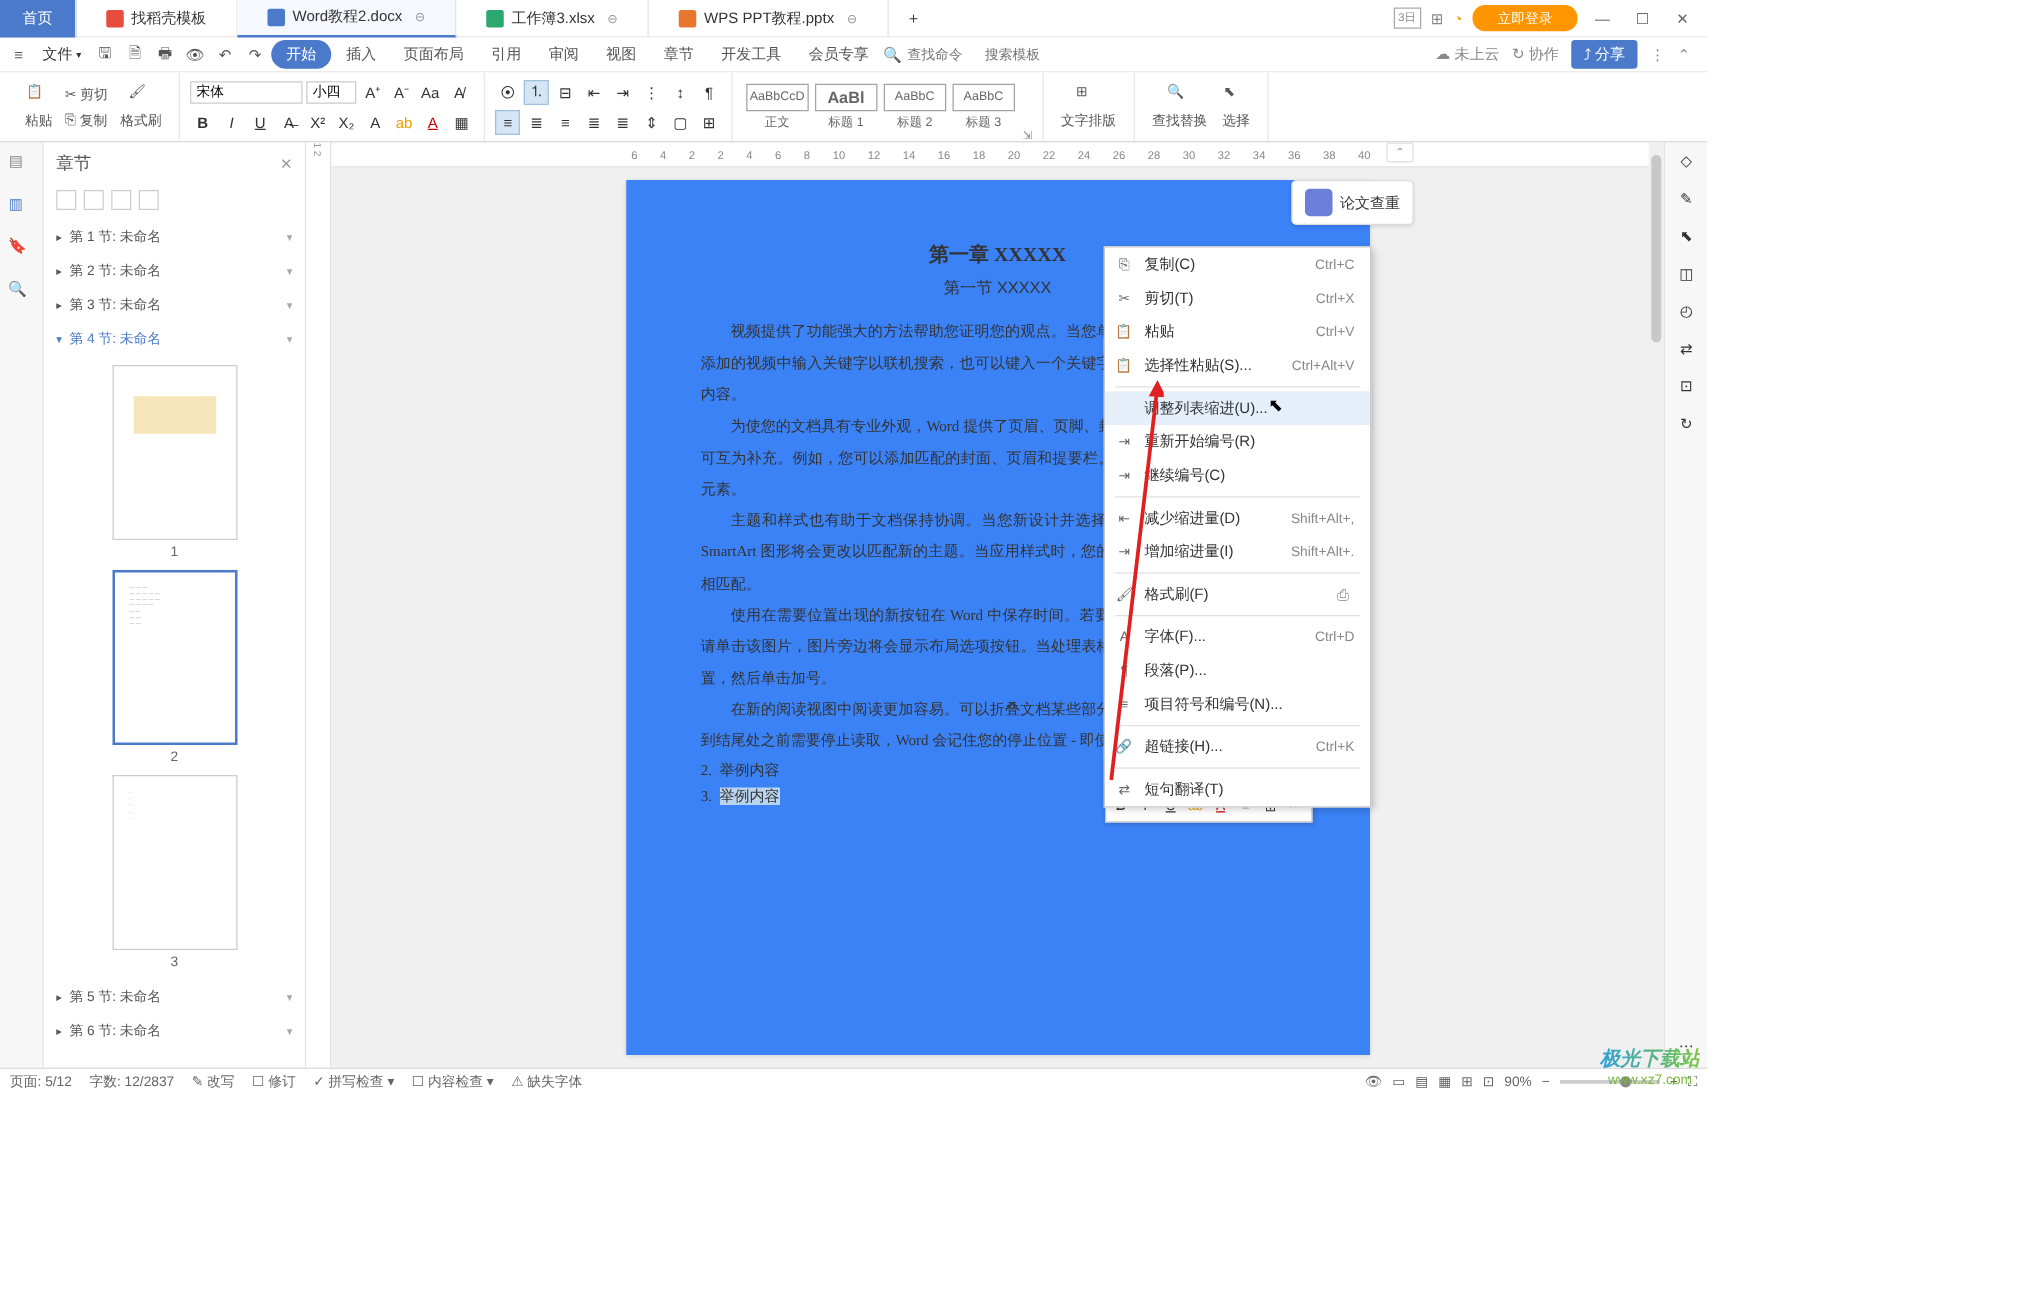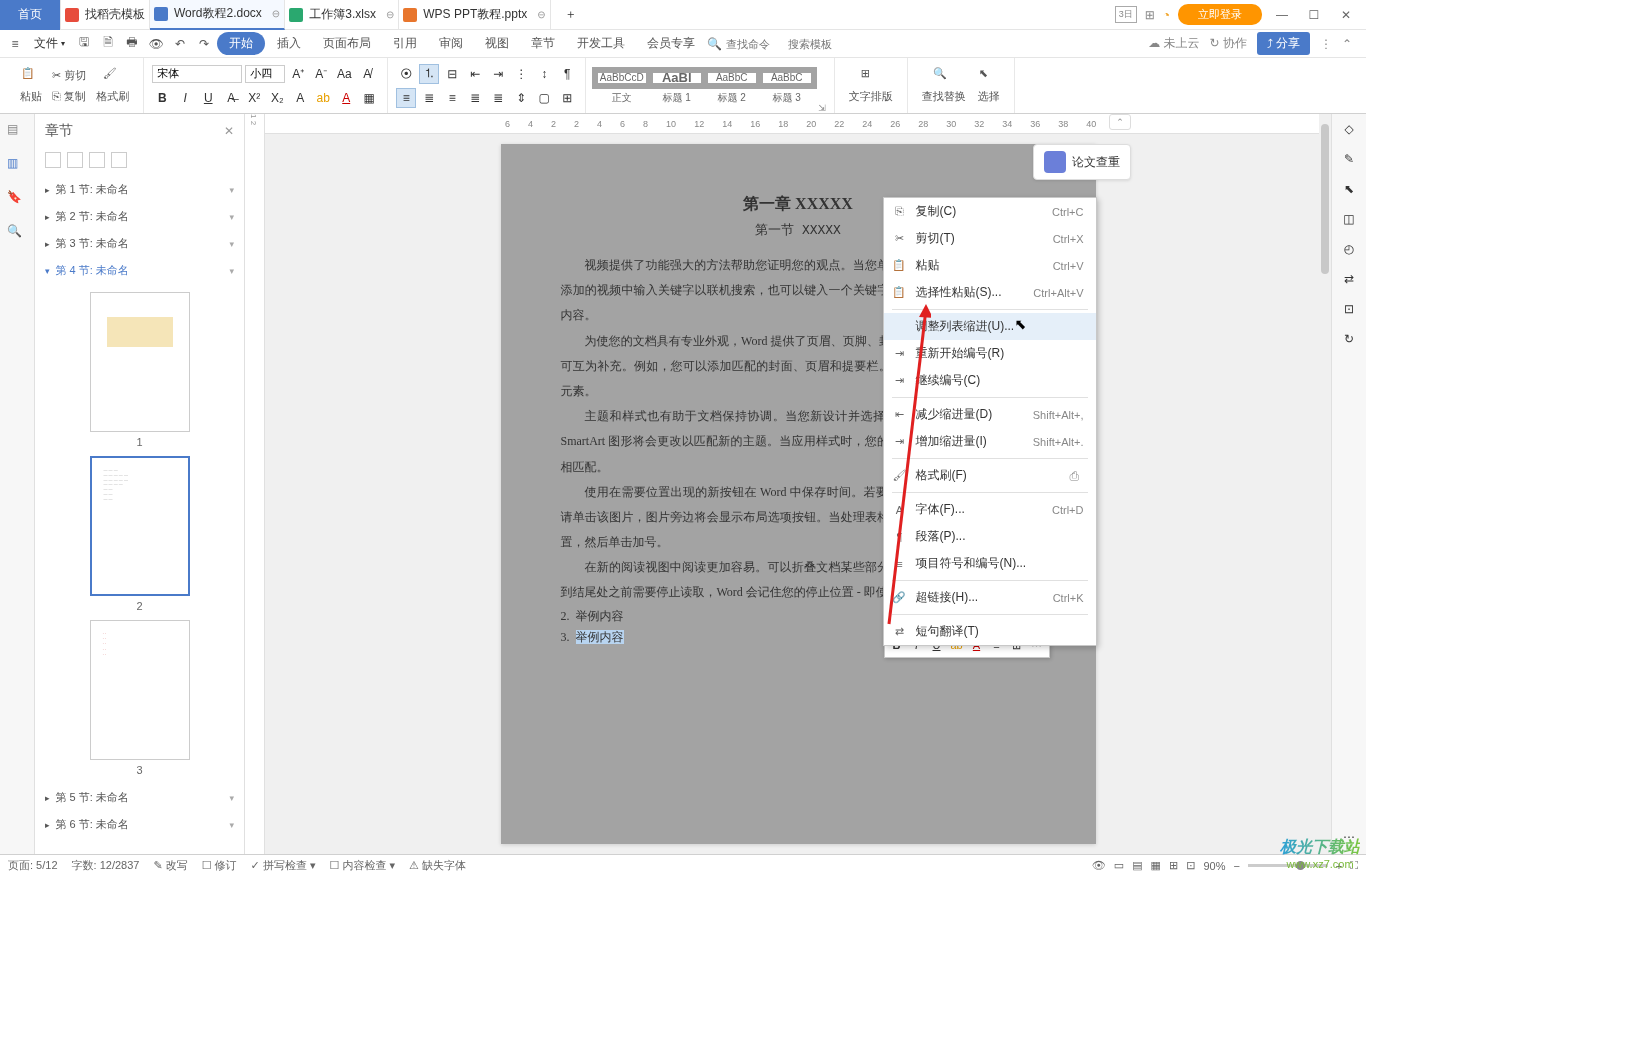--- a/index.html
+++ b/index.html
@@ -1,20 +1,20 @@
 <!DOCTYPE html>
 <html><head>
 <meta charset="utf-8">
 <style>
 * { margin: 0; padding: 0; box-sizing: border-box; font-family: "Microsoft YaHei", sans-serif; }
 body { background: #fff; font-size: 12px; color: #333; overflow: hidden; width: 1366px; height: 876px; position: relative; }
 
 
 .titlebar { height: 30px; background: #fff; display: flex; align-items: center; border-bottom: 1px solid #e5e5e5; }
-.tab { height: 30px; display: flex; align-items: center; padding: 0 4px; gap: 6px; border-right: 1px solid #e5e5e5; cursor: pointer; }
+.tab { height: 30px; display: flex; align-items: center; padding: 0 24px; gap: 6px; border-right: 1px solid #e5e5e5; cursor: pointer; }
 .tab.home { background: #4a7ac9; color: #fff; padding: 0 18px; }
 .tab.active { background: #f5f9ff; border-bottom: 2px solid #4a7ac9; }
 .tab-icon { width: 14px; height: 14px; border-radius: 2px; display: inline-block; }
 .tab-close { color: #999; font-size: 10px; margin-left: 4px; }
 .titlebar-right { margin-left: auto; display: flex; align-items: center; gap: 8px; padding-right: 8px; }
 .login-btn { background: #ff9500; color: #fff; padding: 3px 20px; border-radius: 10px; font-size: 11px; }
 .win-btn { width: 24px; text-align: center; color: #666; }
 
 
 .menubar { height: 28px; background: #fff; display: flex; align-items: center; padding: 0 4px; gap: 2px; border-bottom: 1px solid #e5e5e5; }
@@ -33,21 +33,21 @@
 .ribbon-big-btn { display: flex; flex-direction: column; align-items: center; gap: 2px; padding: 0 6px; font-size: 11px; color: #555; }
 .ribbon-big-icon { width: 20px; height: 20px; }
 .ribbon-small-btn { display: flex; align-items: center; gap: 3px; font-size: 11px; color: #555; padding: 2px 4px; }
 .ribbon-col { display: flex; flex-direction: column; gap: 2px; }
 .font-select { border: 1px solid #ccc; padding: 2px 4px; font-size: 11px; width: 90px; }
 .size-select { border: 1px solid #ccc; padding: 2px 4px; font-size: 11px; width: 40px; }
 .fmt-row { display: flex; gap: 3px; align-items: center; }
 .fmt-btn { width: 20px; height: 20px; display: flex; align-items: center; justify-content: center; border: 1px solid transparent; }
 .fmt-btn.active { background: #d5e5f5; border-color: #a0c0e0; }
 .style-item { display: flex; flex-direction: column; align-items: center; width: 55px; font-size: 10px; color: #666; }
-.style-preview { width: 60px; height: 22px; border: 6px solid #a3a3a3; display: flex; align-items: center; justify-content: center; font-size: 10px; margin-bottom: 2px; }
+.style-preview { width: 50px; height: 22px; border: 1px solid #a3a3a3; display: flex; align-items: center; justify-content: center; font-size: 10px; margin-bottom: 2px; }
 
 
 .main { display: flex; height: calc(100% - 30px - 28px - 56px - 22px); }
 .left-iconbar { width: 35px; background: #f7f7f7; border-right: 1px solid #e0e0e0; display: flex; flex-direction: column; align-items: center; padding-top: 8px; gap: 14px; }
 .left-iconbar .ib { width: 20px; height: 20px; color: #888; }
 
 
 .panel { width: 210px; background: #fff; border-right: 1px solid #e0e0e0; display: flex; flex-direction: column; }
 .panel-header { display: flex; align-items: center; justify-content: space-between; padding: 8px 10px; }
 .panel-title { font-size: 14px; color: #555; }
@@ -62,23 +62,23 @@
 .thumb-num { text-align: center; font-size: 11px; color: #666; margin-bottom: 8px; }
 .thumb-content { padding: 10px 12px; font-size: 4px; color: #999; line-height: 1.4; }
 
 
 .ruler-v { width: 20px; background: #fff; border-right: 1px solid #e0e0e0; position: relative; }
 .ruler-h { height: 20px; background: #fff; border-bottom: 1px solid #e0e0e0; display: flex; align-items: center; padding-left: 240px; font-size: 9px; color: #888; gap: 18px; }
 
 
 .doc-wrap { flex: 1; background: #f0f0f0; position: relative; overflow: hidden; }
 .doc-scroll { position: absolute; inset: 0; overflow: auto; }
-.page { width: 595px; min-height: 700px; background: #a3a3a3; margin: 10px auto 6px; box-shadow: 0 1px 4px rgba(0,0,0,.15); padding: 50px 60px; position: relative; }
+.page { width: 595px; min-height: 700px; background: #3b82f6; margin: 10px auto 6px; box-shadow: 0 1px 4px rgba(0,0,0,.15); padding: 50px 60px; position: relative; }
 .page-title { text-align: center; font-size: 16px; font-weight: bold; margin-bottom: 6px; font-family: SimSun, serif; }
-.page-subtitle { text-align: center; font-size: 13px; margin-bottom: 14px; font-family: Liberation Mono, monospace; }
+.page-subtitle { text-align: center; font-size: 13px; margin-bottom: 14px; font-family: Liberation Sans, sans-serif; }
 .body-text { font-size: 12px; line-height: 2.1; text-indent: 2em; font-family: SimSun, serif; text-align: justify; }
 .list-row { font-size: 12px; line-height: 1.8; font-family: SimSun, serif; }
 .list-row .hl { background: #b8d4f0; }
 
 
 .ctx-menu { position: absolute; left: 382px; top: 53px; width: 214px; background: #fff; border: 1px solid #c8c8c8; box-shadow: 2px 2px 6px rgba(0,0,0,.2); z-index: 100; }
 .ctx-item { display: flex; align-items: center; padding: 5px 12px 5px 8px; font-size: 12px; color: #333; gap: 8px; }
 .ctx-item:hover, .ctx-item.hover { background: #e5eff9; }
 .ctx-icon { width: 16px; height: 16px; display: flex; align-items: center; justify-content: center; color: #666; font-size: 11px; }
 .ctx-shortcut { margin-left: auto; color: #888; font-size: 11px; }

